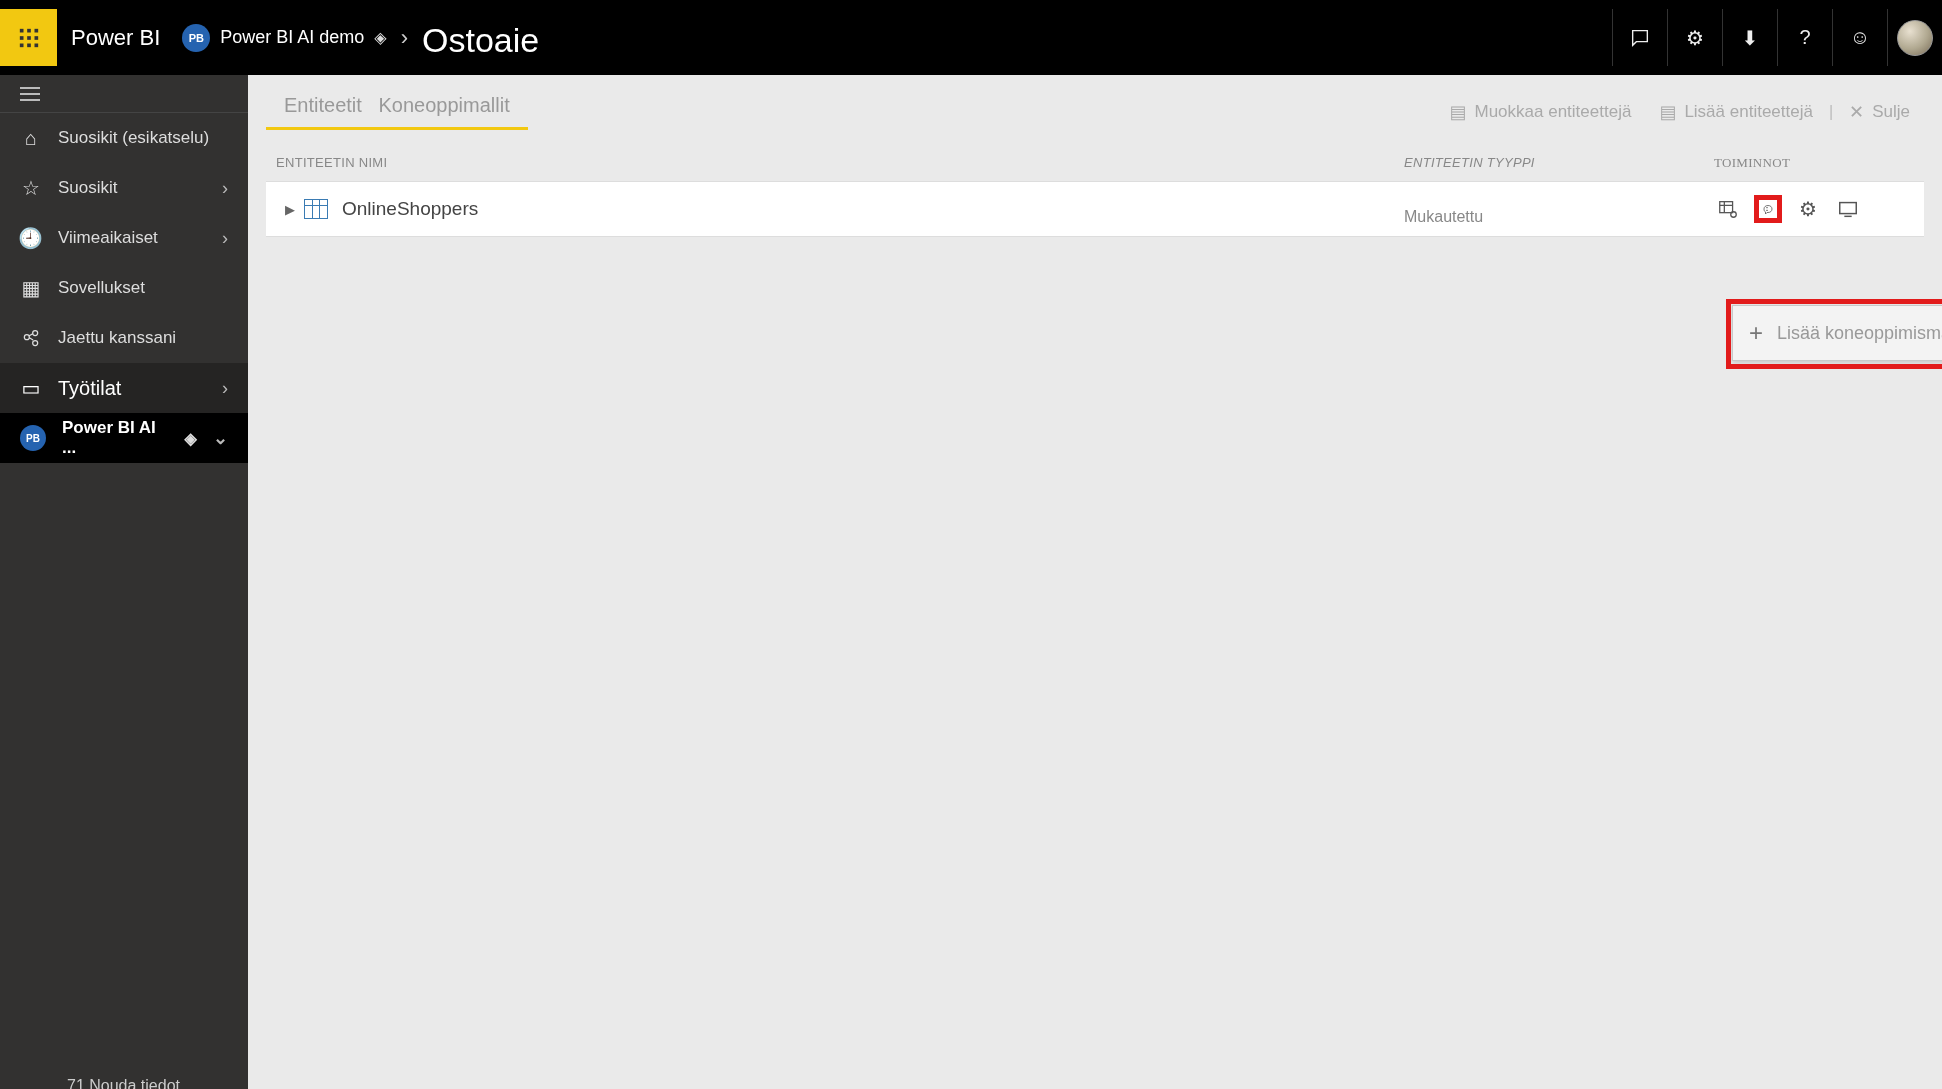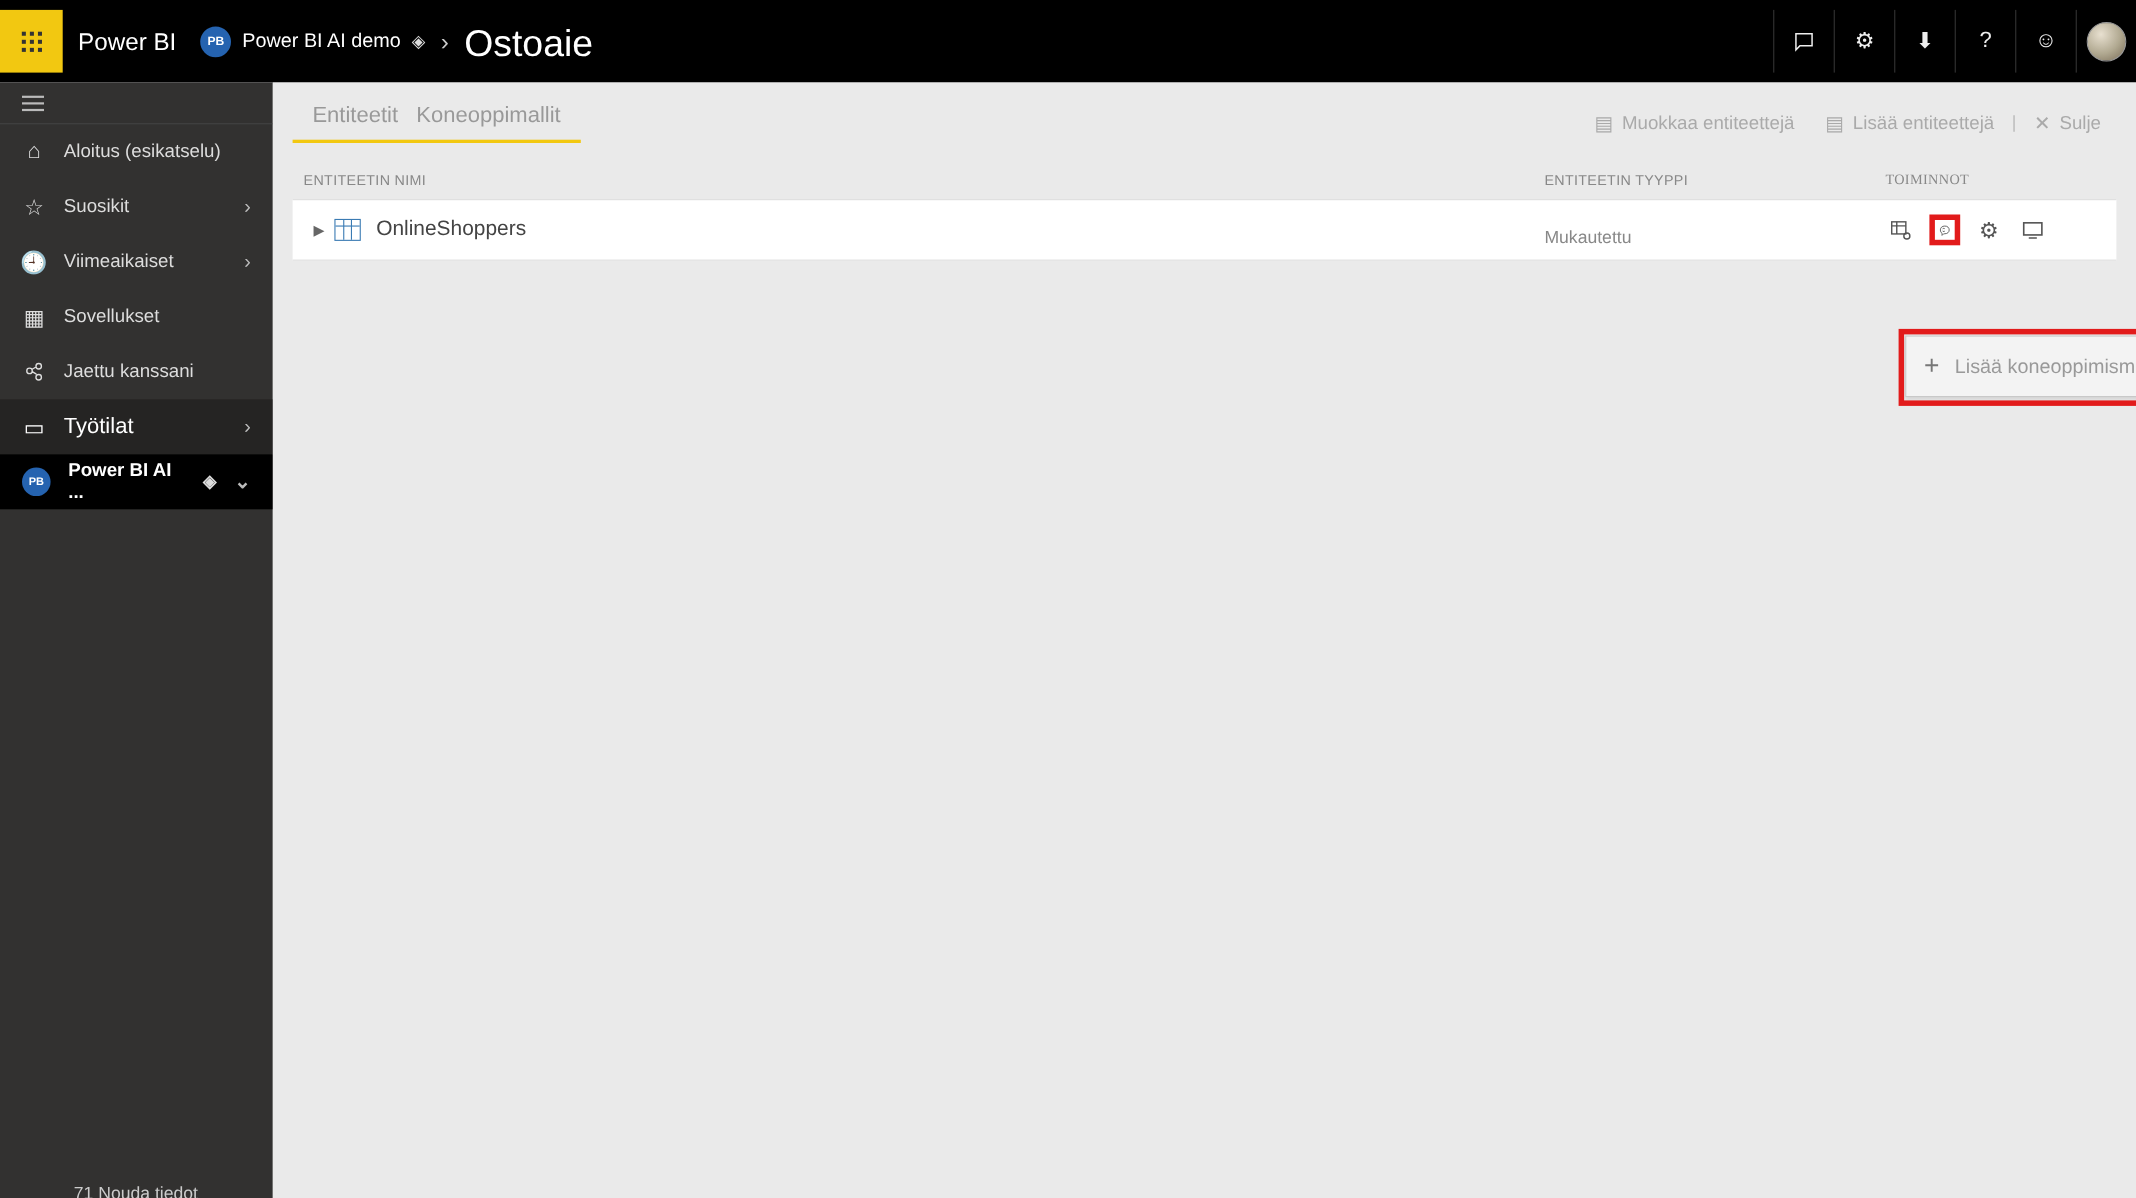--- a/index.html
+++ b/index.html
@@ -207,24 +207,23 @@
       color: #bbb;
       padding: 0 2px;
     }
 
     .col-headers {
       display: flex;
       padding: 18px 10px 10px 10px;
       font-size: 13px;
       color: #888;
       letter-spacing: 0.3px;
-      align-items: center;
     }
     .ch-name { flex: 1; }
-    .ch-type { width: 310px; }
+    .ch-type { width: 310px; font-style: italic; }
     .ch-actions { width: 200px; font-family: Liberation Serif, serif; }
 
     .entity-row {
       background: #fff;
       height: 56px;
       display: flex;
       align-items: center;
       padding: 0 10px;
       border-top: 1px solid #ddd;
       border-bottom: 1px solid #ddd;
@@ -378,21 +377,21 @@
     <div class="nav-top">
       <div class="hamburger">
         <span></span>
           <span></span>
           <span></span>
       </div>
     </div>
 
     <div class="nav-item">
       <div class="nicon">⌂</div>
-      <div class="nlabel">Aloitus (esikatselu)</div>
+      <div class="nlabel">Suosikit (esikatselu)</div>
     </div>
     <div class="nav-item">
       <div class="nicon">☆</div>
       <div class="nlabel">Suosikit</div>
       <div class="nav-chevron">›</div>
     </div>
     <div class="nav-item">
       <div class="nicon">🕘</div>
       <div class="nlabel">Viimeaikaiset</div>
       <div class="nav-chevron">›</div>

